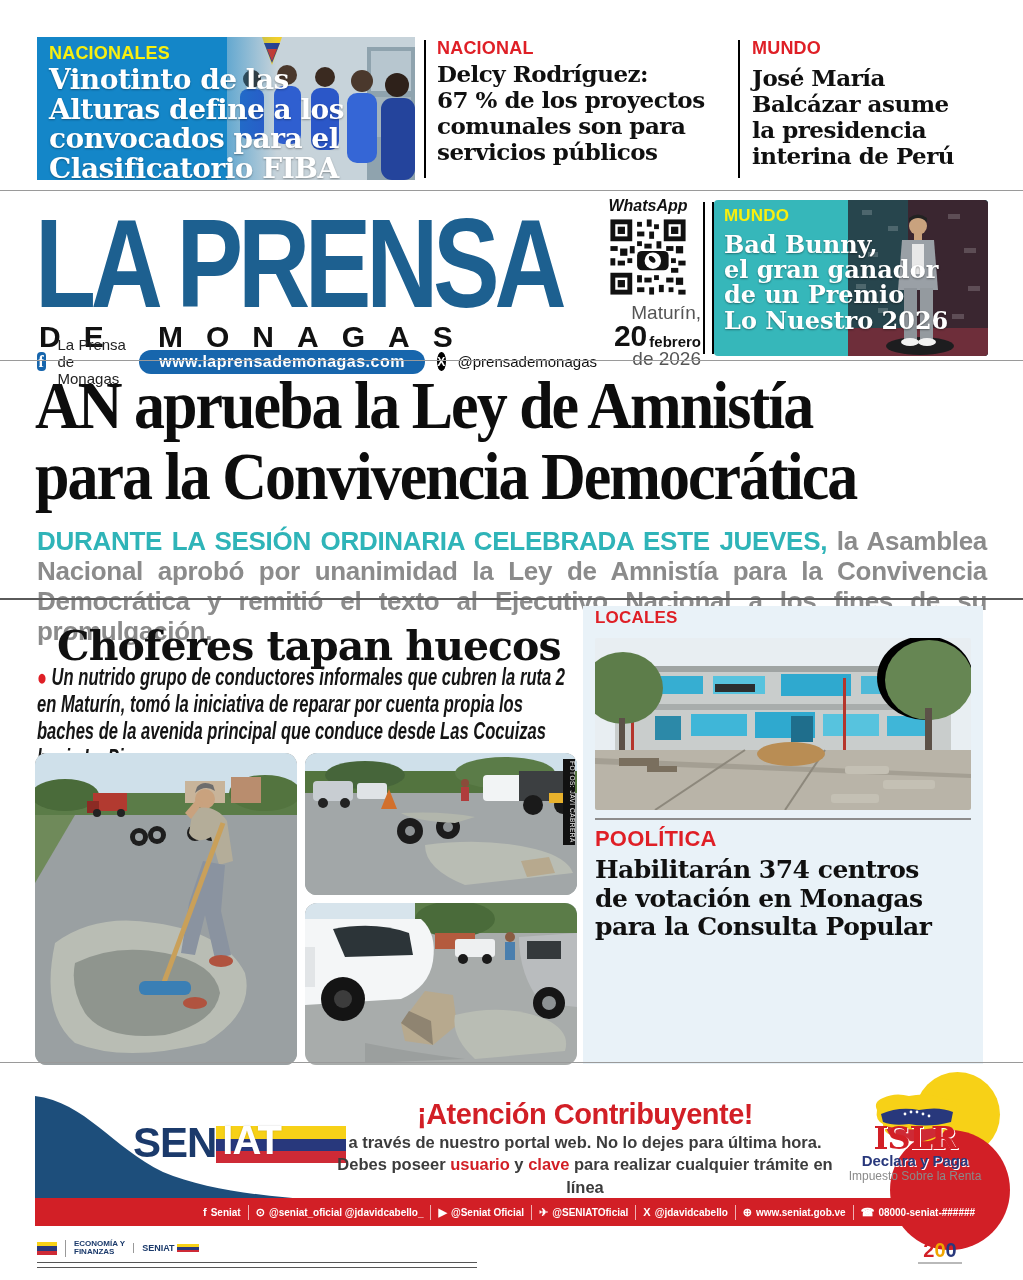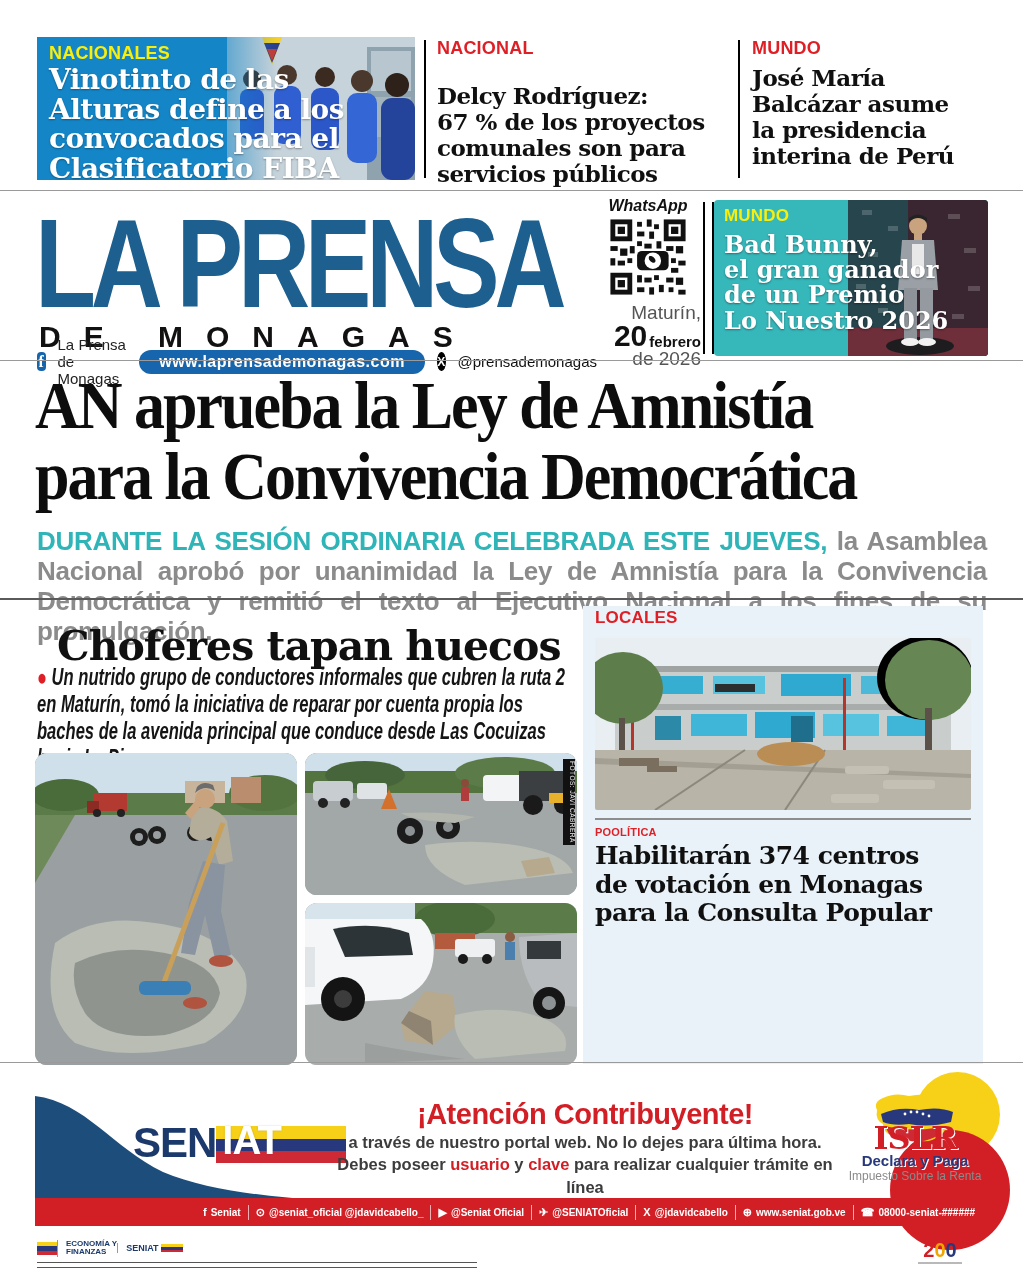--- a/index.html
+++ b/index.html
@@ -102,21 +102,21 @@
   .islr-small{color:#8a8a8a;font-size:12px;}
   .corner-y{position:absolute;right:-12px;top:-18px;width:85px;height:85px;border-radius:50%;background:#f7d117;}
   .corner-r{position:absolute;right:-22px;top:40px;width:120px;height:120px;border-radius:50%;background:#d21f26;}
   .ad-bar{position:absolute;left:0;top:108px;width:953px;height:28px;background:#d21f26;z-index:3;
           display:flex;align-items:center;gap:7px;padding-left:168px;box-sizing:border-box;}
   .soc{display:flex;align-items:center;gap:4px;color:#fff;font-weight:bold;font-size:10px;white-space:nowrap;}
   .soc .ico{font-size:11px;}
   .soc-sep{width:1px;height:15px;background:rgba(255,255,255,.65);}
 
   
-  .gov-row{left:37px;top:1240px;display:flex;align-items:center;justify-content:flex-end;}
+  .gov-row{left:37px;top:1240px;display:flex;align-items:center;gap:8px;justify-content:flex-end;}
   .flag-mini{width:20px;height:13px;display:flex;flex-direction:column;}
   .flag-mini i{flex:1;}
   .gov-txt{color:#1b3a6b;font-weight:bold;font-size:8px;line-height:1.05;border-left:1px solid #999;padding-left:8px;}
   .gov-sen{color:#1b3a6b;font-weight:bold;font-size:9px;border-left:1px solid #999;padding-left:8px;display:flex;align-items:center;gap:3px;}
   .gov-sen .mini-flag{width:22px;height:8px;display:flex;flex-direction:column;}
   .gov-sen .mini-flag i{flex:1;}
   .dbl-hair{left:37px;top:1262px;width:440px;height:4px;border-top:1px solid #555;border-bottom:1px solid #555;}
   .bicent{left:918px;top:1240px;text-align:center;}
   .bicent-num{font-weight:bold;font-size:20px;line-height:1;}
   .bicent-num .c1{color:#d21f26;}
@@ -163,21 +163,21 @@
     <div class="abs sports-head slab preline">Vinotinto de las
 Alturas define a los
 convocados para el
 Clasificatorio FIBA</div>
   </div>
 
   <div class="vdiv" style="left:424px;top:40px;height:138px;"></div>
 
   <div class="abs" style="left:437px;top:38px;width:300px;">
     <div class="seclabel red">NACIONAL</div>
-    <div class="slab col-head preline" style="margin-top:24px;">Delcy Rodríguez:
+    <div class="slab col-head preline" style="margin-top:2px;">Delcy Rodríguez:
 67 % de los proyectos
 comunales son para
 servicios públicos</div>
   </div>
 
   <div class="vdiv" style="left:738px;top:40px;height:138px;"></div>
 
   <div class="abs" style="left:752px;top:38px;width:238px;">
     <div class="seclabel red">MUNDO</div>
     <div class="slab col-head preline" style="margin-top:6px;">José María
@@ -438,21 +438,21 @@
             <rect x="288" y="142" width="52" height="9" rx="3"></rect>
             <rect x="236" y="156" width="48" height="9" rx="3"></rect>
           </g>
         <g fill="#7a6f5e">
             <rect x="24" y="120" width="40" height="8"></rect>
             <rect x="52" y="128" width="30" height="6"></rect>
           </g>
       </svg>
     </div>
     <div class="panel-div"></div>
-    <div class="seclabel red" style="font-size:11px;">POOLÍTICA</div>
+    <div class="seclabel red" style="font-size:22px;">POOLÍTICA</div>
     <div class="slab panel-head preline">Habilitarán 374 centros
 de votación en Monagas
 para la Consulta Popular</div>
   </div>
 
   <div class="rule content-ad-rule"></div>
 
   <div class="abs ad">
     <div class="corner-y"></div>
     <div class="corner-r"></div>

